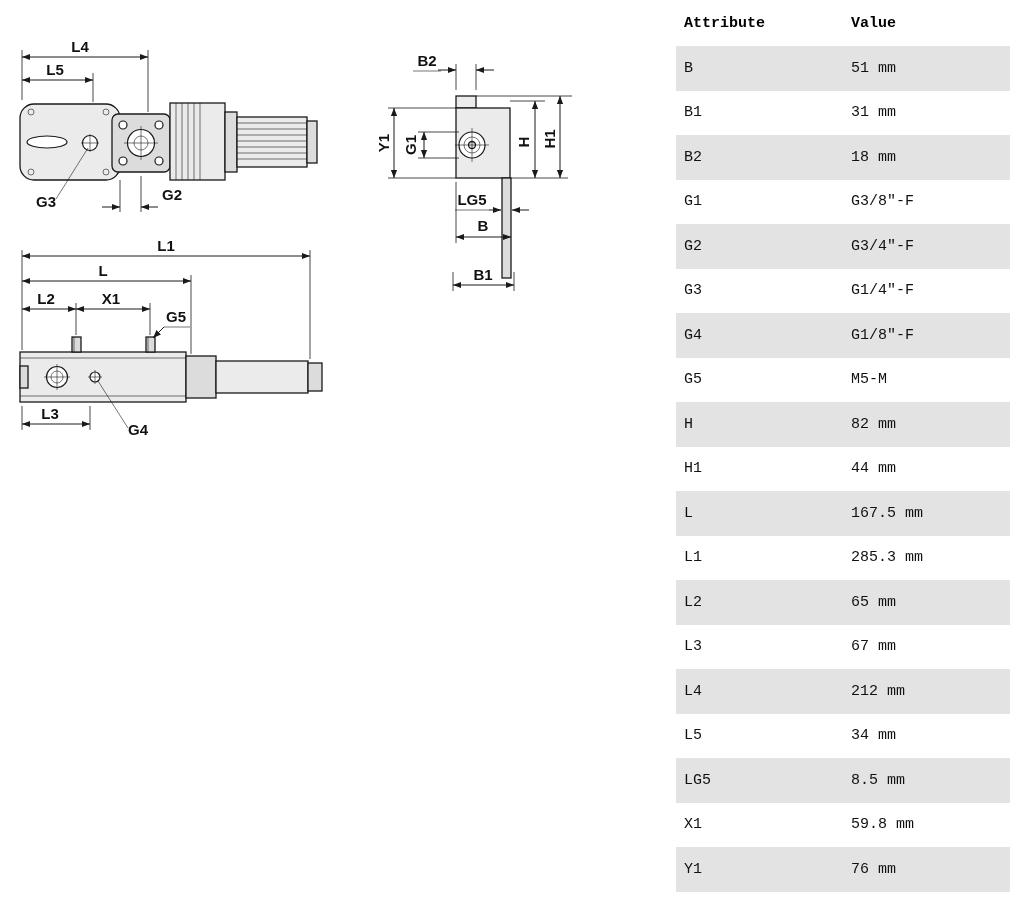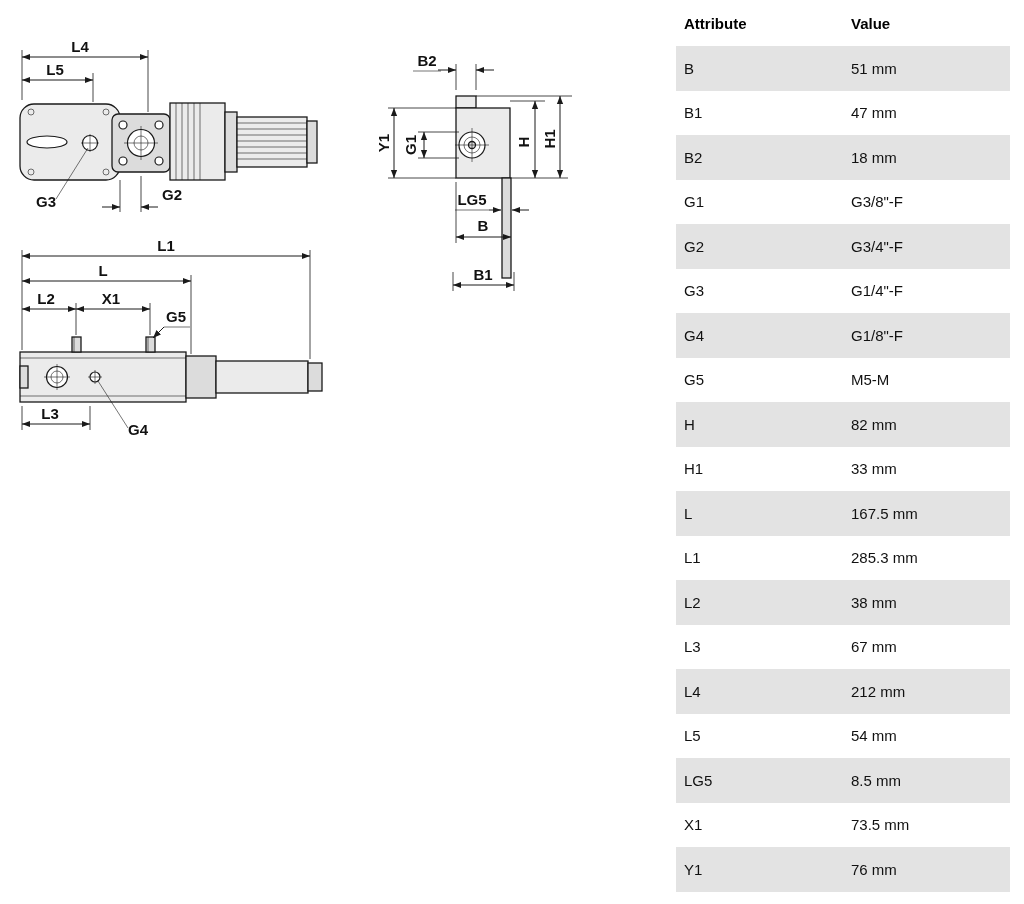--- a/index.html
+++ b/index.html
@@ -15,21 +15,21 @@
   .ext   { stroke:#1a1a1a; stroke-width:0.8; fill:none; }
   .thin  { stroke:#1a1a1a; stroke-width:0.6; fill:none; }
   .lbl   { font:bold 15px "Liberation Sans",sans-serif; fill:#111; }
 
   
   .attr-table { position:absolute; left:676px; top:0; width:334px; color:#111; font-size:15px; }
   .thead,.tr { display:grid; grid-template-columns:167px 1fr; align-items:center; }
   .thead { height:46px; font-weight:bold; color:#000; }
   .tr { height:44.5px; }
   .tbody .tr:nth-child(odd) { background:#e3e3e3; }
-  .th,.td { padding-left:8px; white-space:nowrap; }
+  .th,.td { padding-left:8px; white-space:nowrap;font-family:Liberation Mono, monospace; }
 </style>
 </head>
 <body>
 
 <div class="canvas">
 
   <svg class="drawing" width="660" height="480" viewBox="0 0 660 480">
     <defs>
       <marker id="arr" viewBox="0 0 10 10" refX="9" refY="5" markerWidth="9" markerHeight="9" orient="auto-start-reverse">
         <path d="M0,1.5 L9,5 L0,8.5 z" fill="#1a1a1a"></path>
@@ -202,21 +202,21 @@
       <div class="th">Value</div>
     </div>
     <div class="tbody">
     <div class="tr">
       <div class="td">B</div>
       <div class="td">51 mm</div>
     </div>
 
     <div class="tr">
       <div class="td">B1</div>
-      <div class="td">47 mm</div>
+      <div class="td">31 mm</div>
     </div>
 
     <div class="tr">
       <div class="td">B2</div>
       <div class="td">18 mm</div>
     </div>
 
     <div class="tr">
       <div class="td">G1</div>
       <div class="td">G3/8"-F</div>
@@ -242,61 +242,61 @@
       <div class="td">M5-M</div>
     </div>
 
     <div class="tr">
       <div class="td">H</div>
       <div class="td">82 mm</div>
     </div>
 
     <div class="tr">
       <div class="td">H1</div>
-      <div class="td">33 mm</div>
+      <div class="td">44 mm</div>
     </div>
 
     <div class="tr">
       <div class="td">L</div>
       <div class="td">167.5 mm</div>
     </div>
 
     <div class="tr">
       <div class="td">L1</div>
       <div class="td">285.3 mm</div>
     </div>
 
     <div class="tr">
       <div class="td">L2</div>
-      <div class="td">38 mm</div>
+      <div class="td">65 mm</div>
     </div>
 
     <div class="tr">
       <div class="td">L3</div>
       <div class="td">67 mm</div>
     </div>
 
     <div class="tr">
       <div class="td">L4</div>
       <div class="td">212 mm</div>
     </div>
 
     <div class="tr">
       <div class="td">L5</div>
-      <div class="td">54 mm</div>
+      <div class="td">34 mm</div>
     </div>
 
     <div class="tr">
       <div class="td">LG5</div>
       <div class="td">8.5 mm</div>
     </div>
 
     <div class="tr">
       <div class="td">X1</div>
-      <div class="td">73.5 mm</div>
+      <div class="td">59.8 mm</div>
     </div>
 
     <div class="tr">
       <div class="td">Y1</div>
       <div class="td">76 mm</div>
     </div>
   </div>
   </div>
 
 </div>

